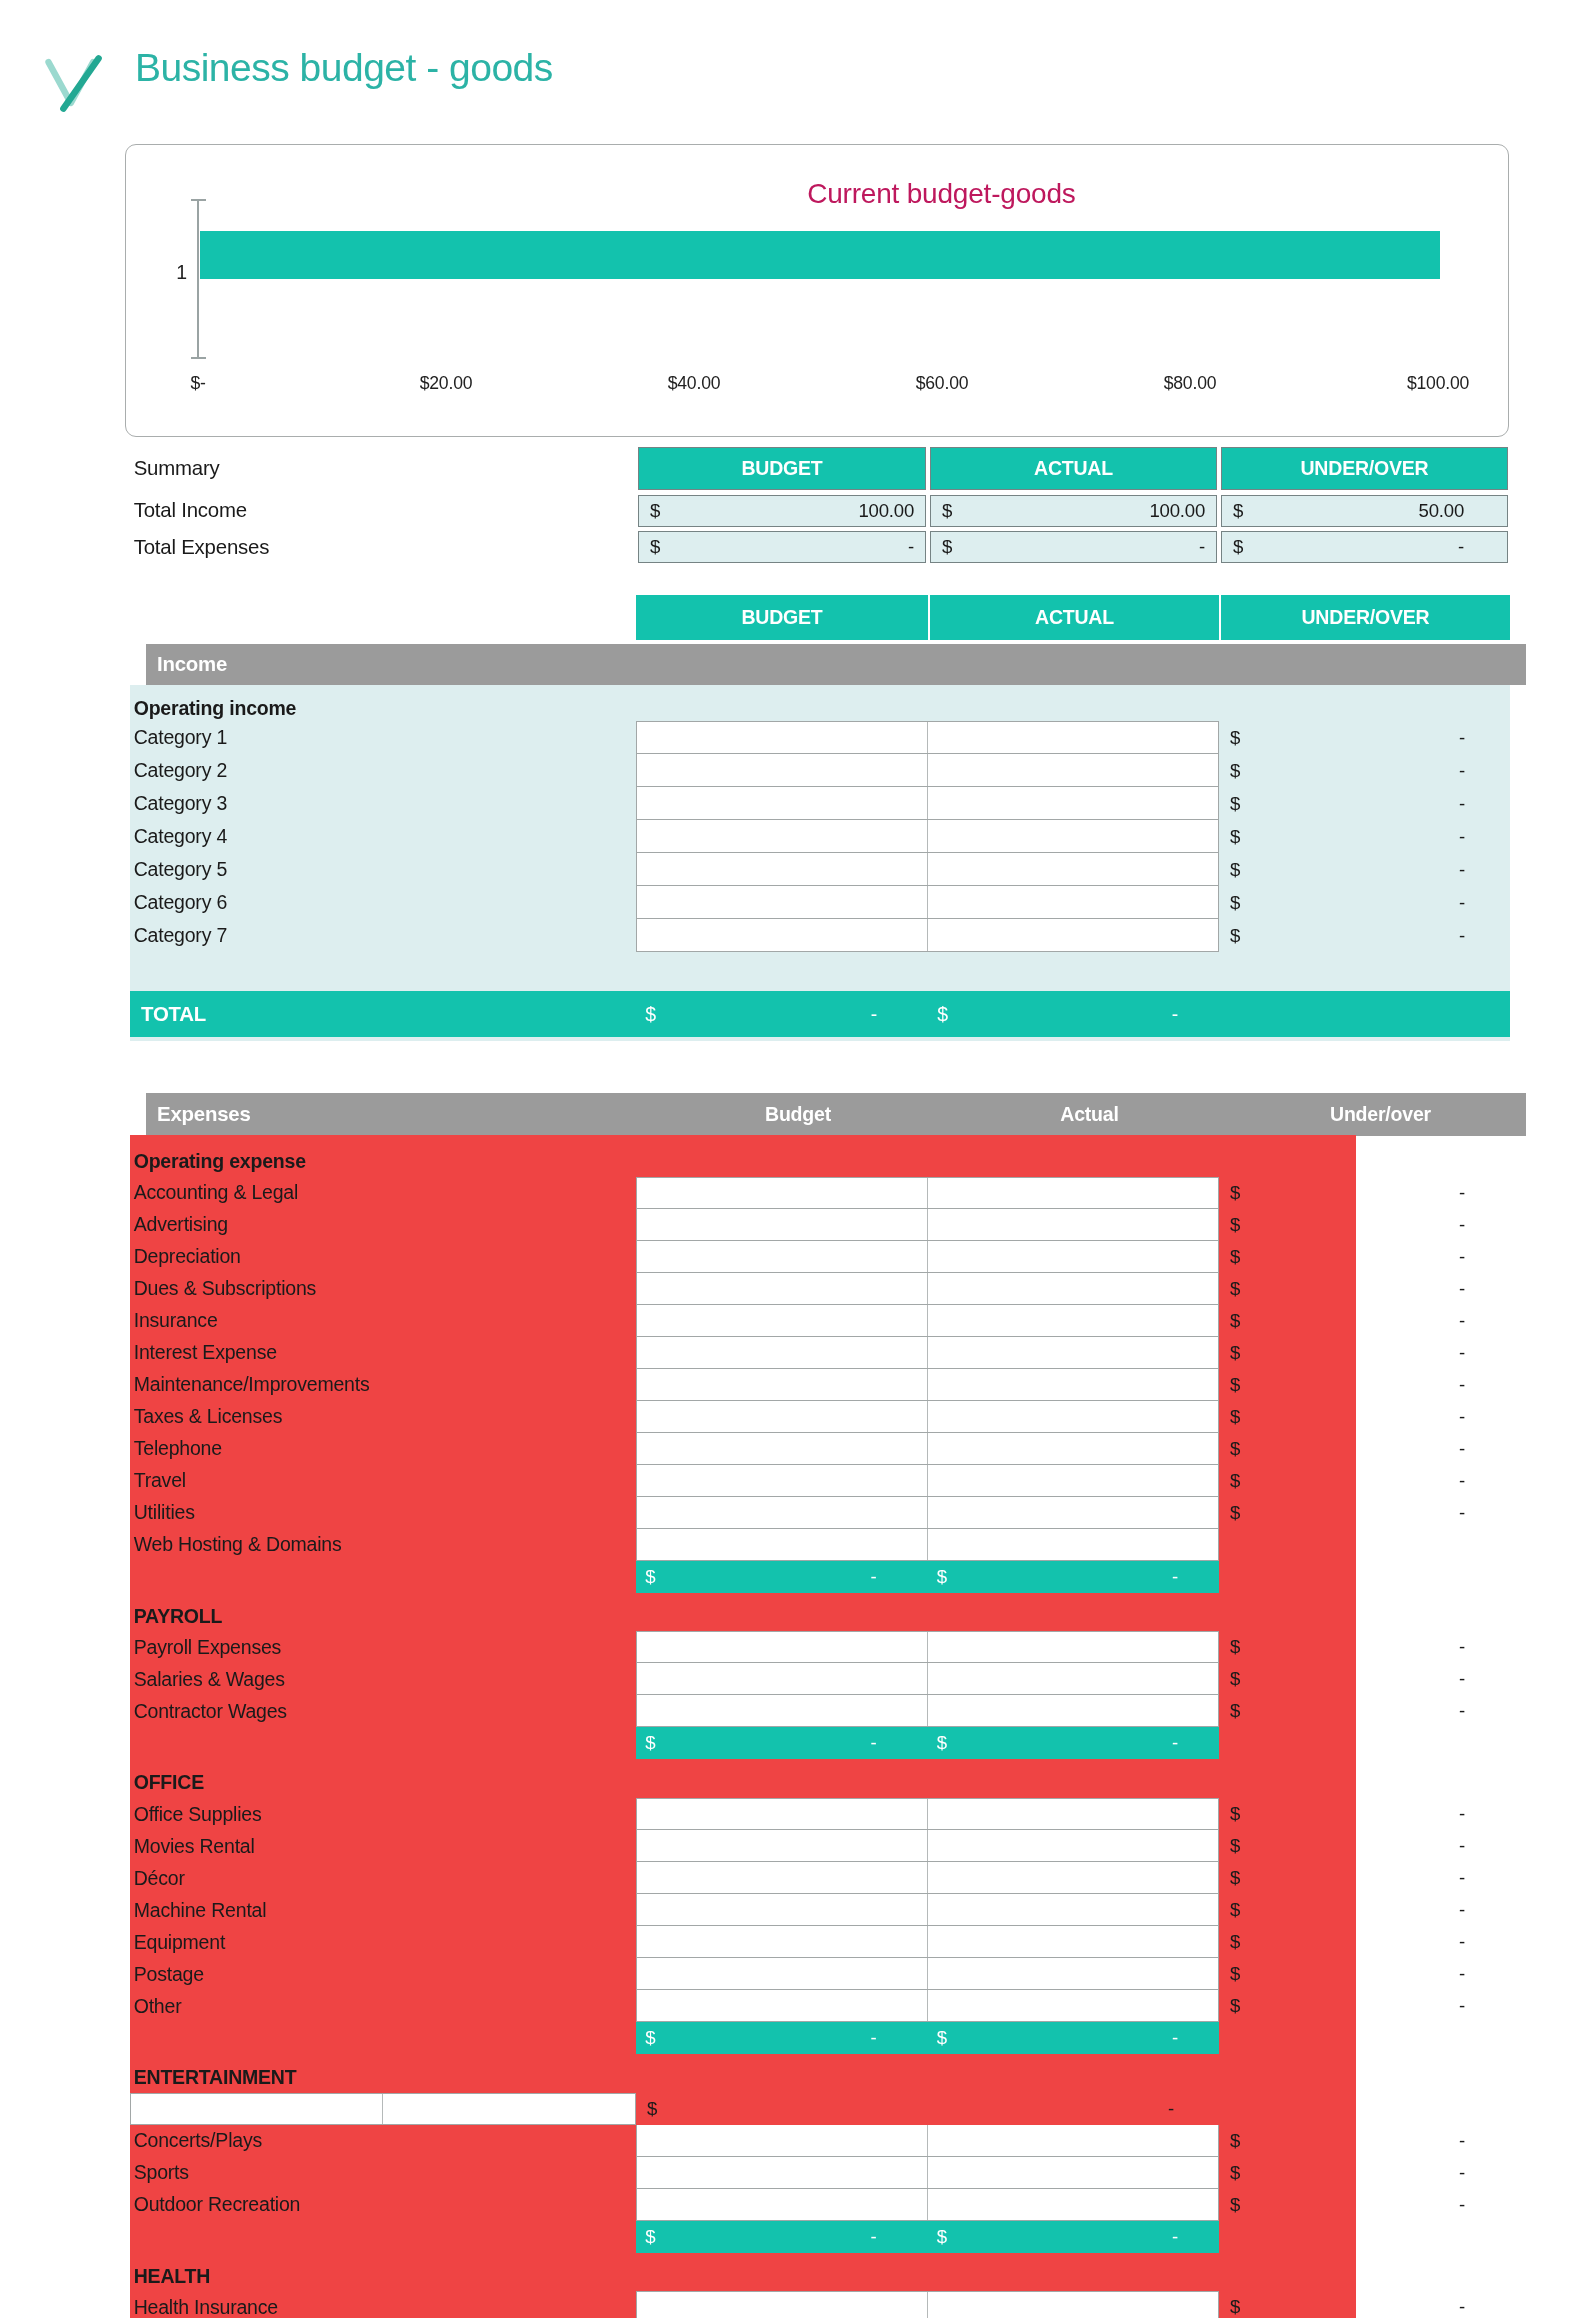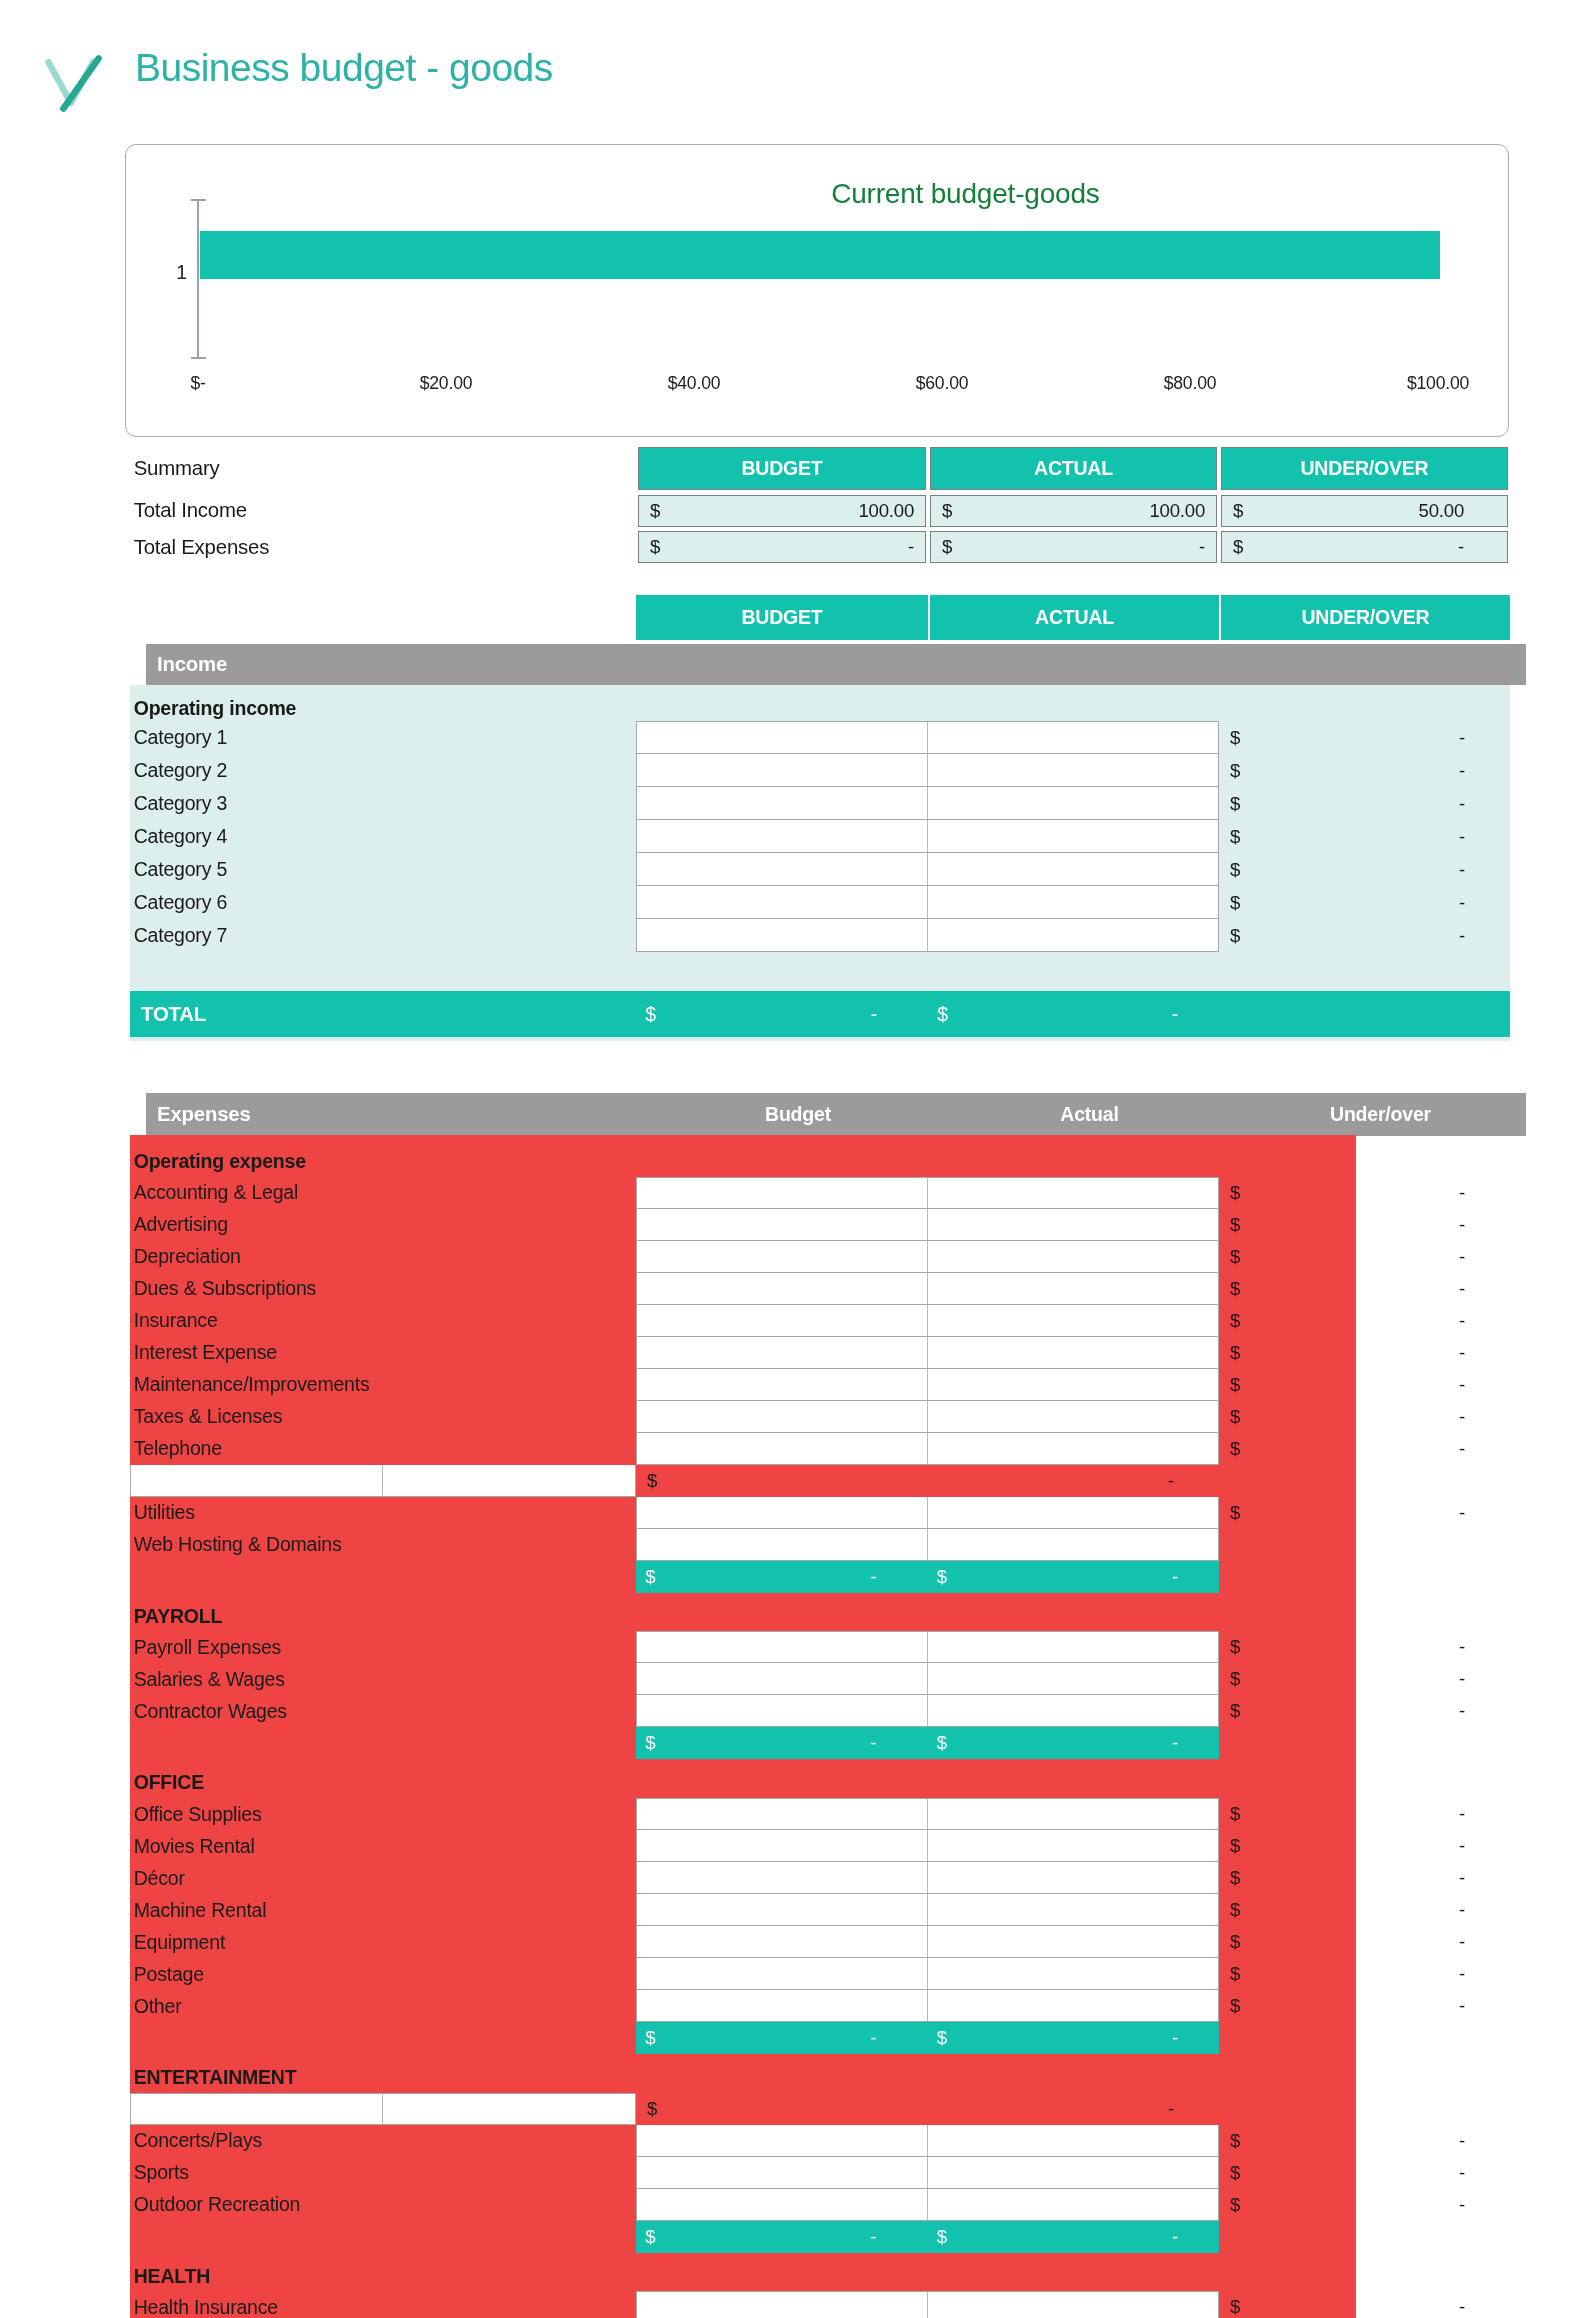--- a/index.html
+++ b/index.html
@@ -8,21 +8,21 @@
 
   
   .logo{position:absolute;left:41px;top:52px;}
   .page-title{position:absolute;left:135px;top:46px;margin:0;font-size:39px;font-weight:400;
               color:#2cb3a6;letter-spacing:-0.5px;white-space:nowrap;}
 
   
   .chart-card{position:absolute;left:125px;top:144px;width:1384px;height:293px;background:#fff;
               border:1.9px solid #a9adad;border-radius:11px;box-sizing:border-box;}
   .chart-title{position:absolute;left:59%;top:33px;transform:translateX(-50%);
-               font-size:28px;color:#15803d;white-space:nowrap;margin-left:24px;}
+               font-size:28px;color:#be185d;white-space:nowrap;}
   .yaxis{position:absolute;left:71px;top:54px;width:1.9px;height:160px;background:#9aa3a3;}
   .yaxis::before,.yaxis::after{content:"";position:absolute;left:-6.5px;width:15px;height:1.9px;background:#9aa3a3;}
   .yaxis::before{top:0;}.yaxis::after{bottom:0;}
   .cat{position:absolute;left:26px;top:116px;width:35px;text-align:right;font-size:19.5px;color:#222;}
   .plot{position:absolute;left:74px;top:86px;width:1240px;height:48px;}
   .bar{height:100%;width:0;background:#13c2ad;}
   .xticks{position:absolute;left:72px;top:228px;width:1240px;height:24px;font-size:17.6px;color:#222;}
   .xticks span{position:absolute;transform:translateX(-50%);white-space:nowrap;}
   .xticks span:nth-child(1){left:0%;}
   .xticks span:nth-child(2){left:20%;}
@@ -370,20 +370,21 @@
           <div class="pair">
               <div class="in-cell b"></div>
               <div class="in-cell"></div>
             </div>
           <div class="uo">
               <span>$</span>
               <span>-</span>
             </div>
         </div>
         <div class="xrow">
+          <div class="rlabel">Travel</div>
           <div class="pair">
               <div class="in-cell b"></div>
               <div class="in-cell"></div>
             </div>
           <div class="uo">
               <span>$</span>
               <span>-</span>
             </div>
         </div>
         <div class="xrow">

